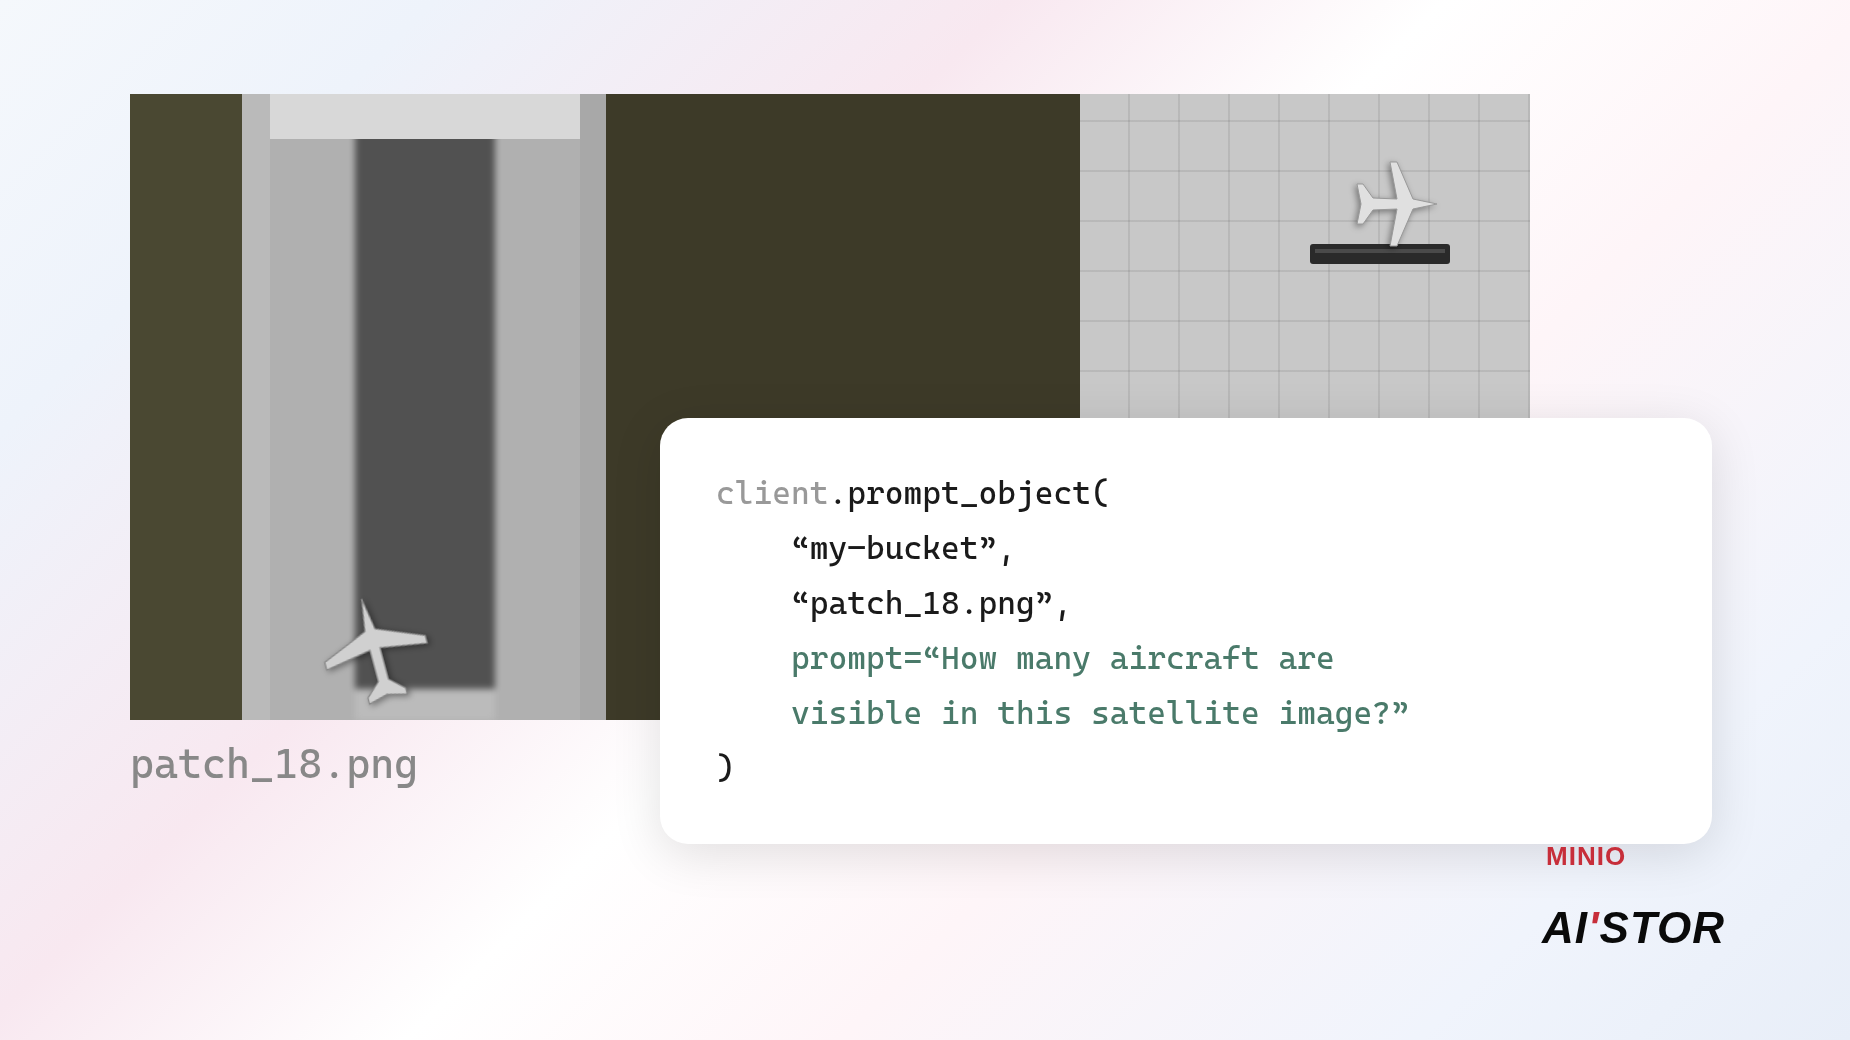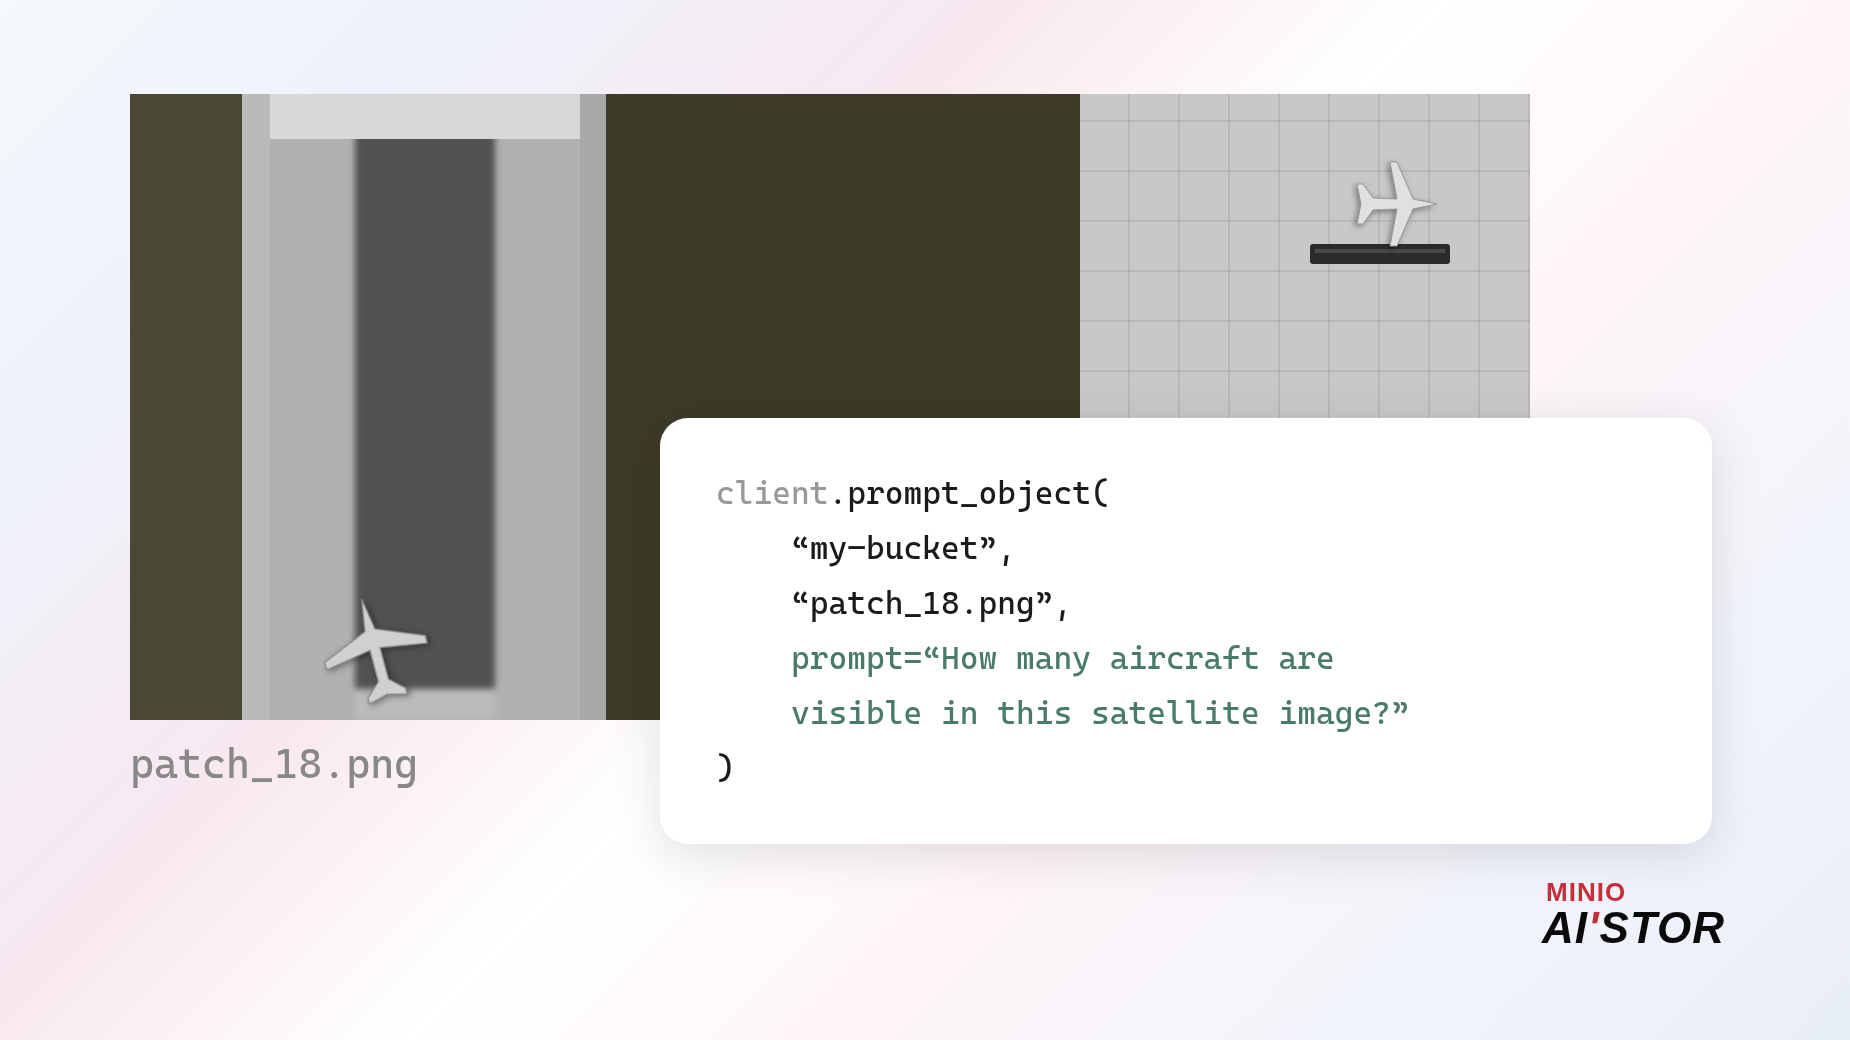--- a/index.html
+++ b/index.html
@@ -201,20 +201,21 @@
     }
     
     .logo-aistor {
       font-family: Arial, sans-serif;
       font-weight: 900;
       font-style: italic;
       font-size: 44px;
       color: #0a0a0a;
       letter-spacing: 1px;
       line-height: 0.9;
+      margin-top: 36px;
     }
     
     .logo-aistor .red-slash {
       color: #c72e3a;
     }
   </style>
 </head>
 <body>
 
 <div class="background"></div>

